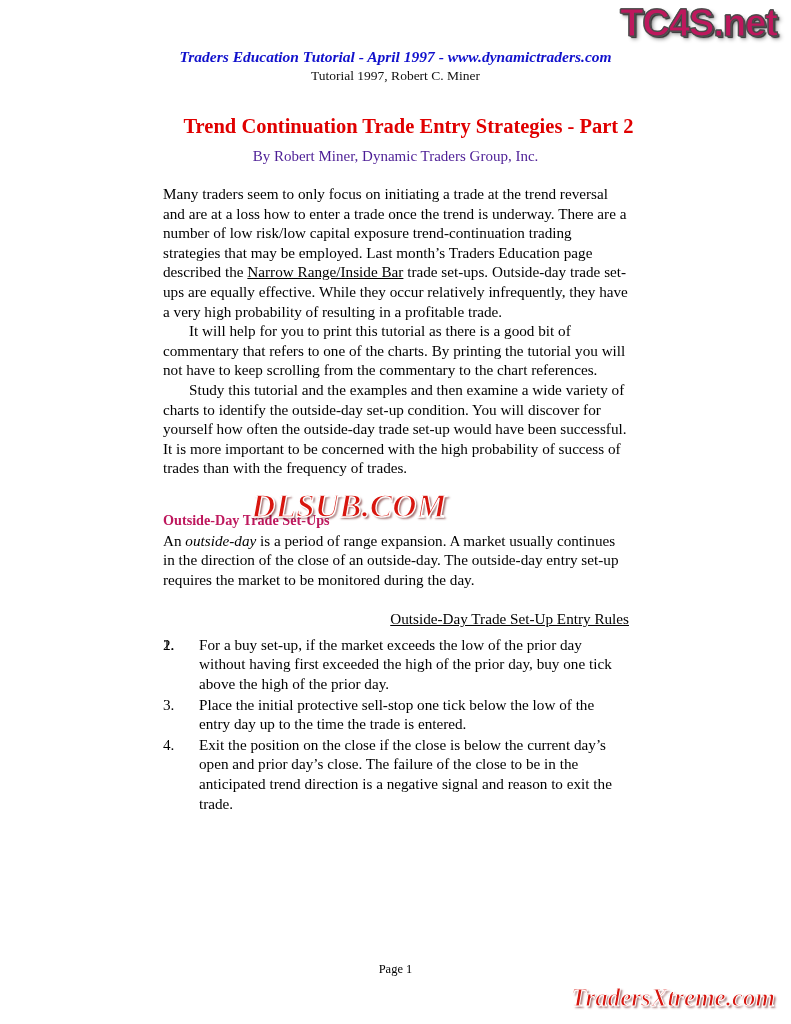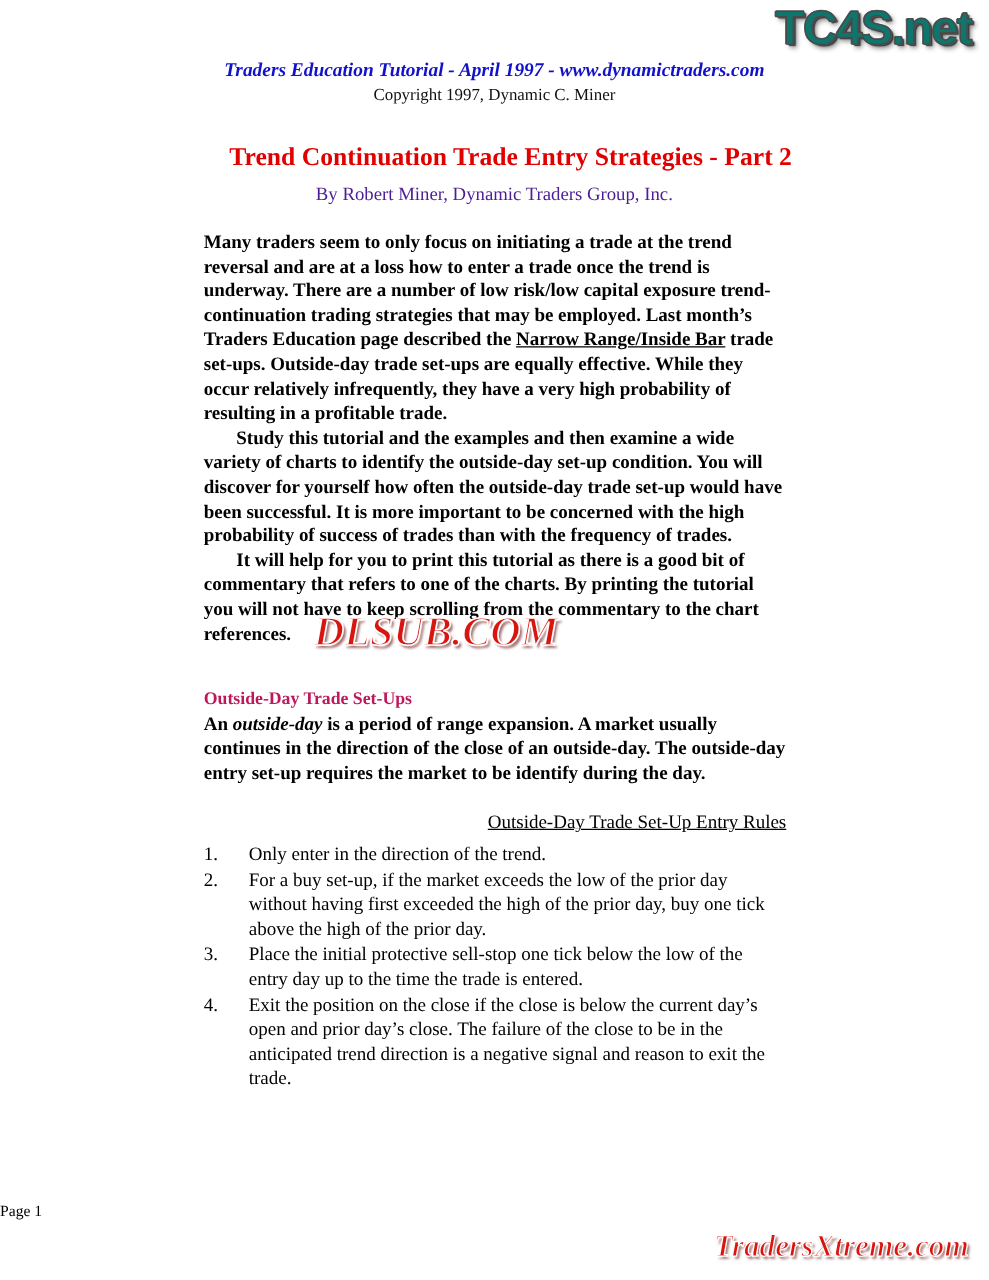--- a/index.html
+++ b/index.html
@@ -26,21 +26,21 @@
 
   
   .wm-tc4s {
     position: absolute;
     top: 2px;
     right: 14px;
     font-family: "Liberation Sans", sans-serif;
     font-weight: bold;
     font-size: 38px;
     letter-spacing: -1px;
-    color: #0f766e;
+    color: #be185d;
     text-shadow:
       1px 1px 0 #555, 2px 2px 1px #333,
       -1px 0 0 #666, 0 -1px 0 #666,
       3px 3px 4px rgba(0,0,0,0.45);
     -webkit-text-stroke: 1px #4a4a4a;
   }
   .wm-dlsub {
     position: absolute;
     top: 488px;
     left: 253px;
@@ -119,21 +119,20 @@
     left: 163px;
     top: 184px;
     width: 466px;
     font-size: 15.2px;
     line-height: 19.6px;
     color: #000000;
     text-align: left;
   }
   .para {
     margin: 0 0 0 0;
-    font-weight: bold;
   }
   .para.indent {
     text-indent: 26px;
   }
   .u { text-decoration: underline; }
   .i { font-style: italic; }
 
   .section-head {
     margin-top: 22px;
     font-family: "Liberation Serif", serif;
@@ -168,55 +167,56 @@
   }
 
   .spacer-1 { height: 11px; }
 
   
   .footer-page {
     position: absolute;
     bottom: 47px;
     left: 0;
     width: 791px;
+    text-align: center;
     font-size: 12.5px;
     color: #000000;
   }
 </style>
 </head>
 <body>
 
 <div class="page">
 
   <div class="wm-tc4s">TC4S.net</div>
 
   <div class="hdr-line">Traders Education Tutorial - April 1997 - www.dynamictraders.com</div>
-  <div class="copyright">Copyright 1997, Dynamic C. Miner</div>
+  <div class="copyright">Tutorial 1997, Robert C. Miner</div>
 
   <div class="doc-title">Trend Continuation Trade Entry Strategies - Part 2</div>
   <div class="byline">By Robert Miner, Dynamic Traders Group, Inc.</div>
 
   <div class="body-col">
 
     <p class="para"><span>Many traders seem to only focus on initiating a trade at the trend reversal and are at a loss how to enter a trade once the trend is underway. There are a number of low risk/low capital exposure trend-continuation trading strategies that may be employed. Last month’s Traders Education page described the </span><span class="u">Narrow Range/Inside Bar</span><span> trade set-ups. Outside-day trade set-ups are equally effective. While they occur relatively infrequently, they have a very high probability of resulting in a profitable trade.</span></p>
 
+    <p class="para indent">It will help for you to print this tutorial as there is a good bit of commentary that refers to one of the charts. By printing the tutorial you will not have to keep scrolling from the commentary to the chart references.</p>
+
     <p class="para indent">Study this tutorial and the examples and then examine a wide variety of charts to identify the outside-day set-up condition. You will discover for yourself how often the outside-day trade set-up would have been successful. It is more important to be concerned with the high probability of success of trades than with the frequency of trades.</p>
 
-    <p class="para indent">It will help for you to print this tutorial as there is a good bit of commentary that refers to one of the charts. By printing the tutorial you will not have to keep scrolling from the commentary to the chart references.</p>
-
     <div class="spacer-1"></div>
 
     <div class="section-head">Outside-Day Trade Set-Ups</div>
 
-    <p class="para"><span>An </span><span class="i">outside-day</span><span> is a period of range expansion. A market usually continues in the direction of the close of an outside-day. The outside-day entry set-up requires the market to be identify during the day.</span></p>
+    <p class="para"><span>An </span><span class="i">outside-day</span><span> is a period of range expansion. A market usually continues in the direction of the close of an outside-day. The outside-day entry set-up requires the market to be monitored during the day.</span></p>
 
     <div class="rules-head">Outside-Day Trade Set-Up Entry Rules</div>
 
     <ol class="rules">
-      <li><span class="num">1.</span><span>Only enter in the direction of the trend.</span></li>
+      <li><span class="num">1.</span></li>
       <li><span class="num">2.</span><span>For a buy set-up, if the market exceeds the low of the prior day without having first exceeded the high of the prior day, buy one tick above the high of the prior day.</span></li>
       <li><span class="num">3.</span><span>Place the initial protective sell-stop one tick below the low of the entry day up to the time the trade is entered.</span></li>
       <li><span class="num">4.</span><span>Exit the position on the close if the close is below the current day’s open and prior day’s close. The failure of the close to be in the anticipated trend direction is a negative signal and reason to exit the trade.</span></li>
     </ol>
 
   </div>
 
   <div class="wm-dlsub">DLSUB.COM</div>
 
   <div class="footer-page">Page 1</div>

